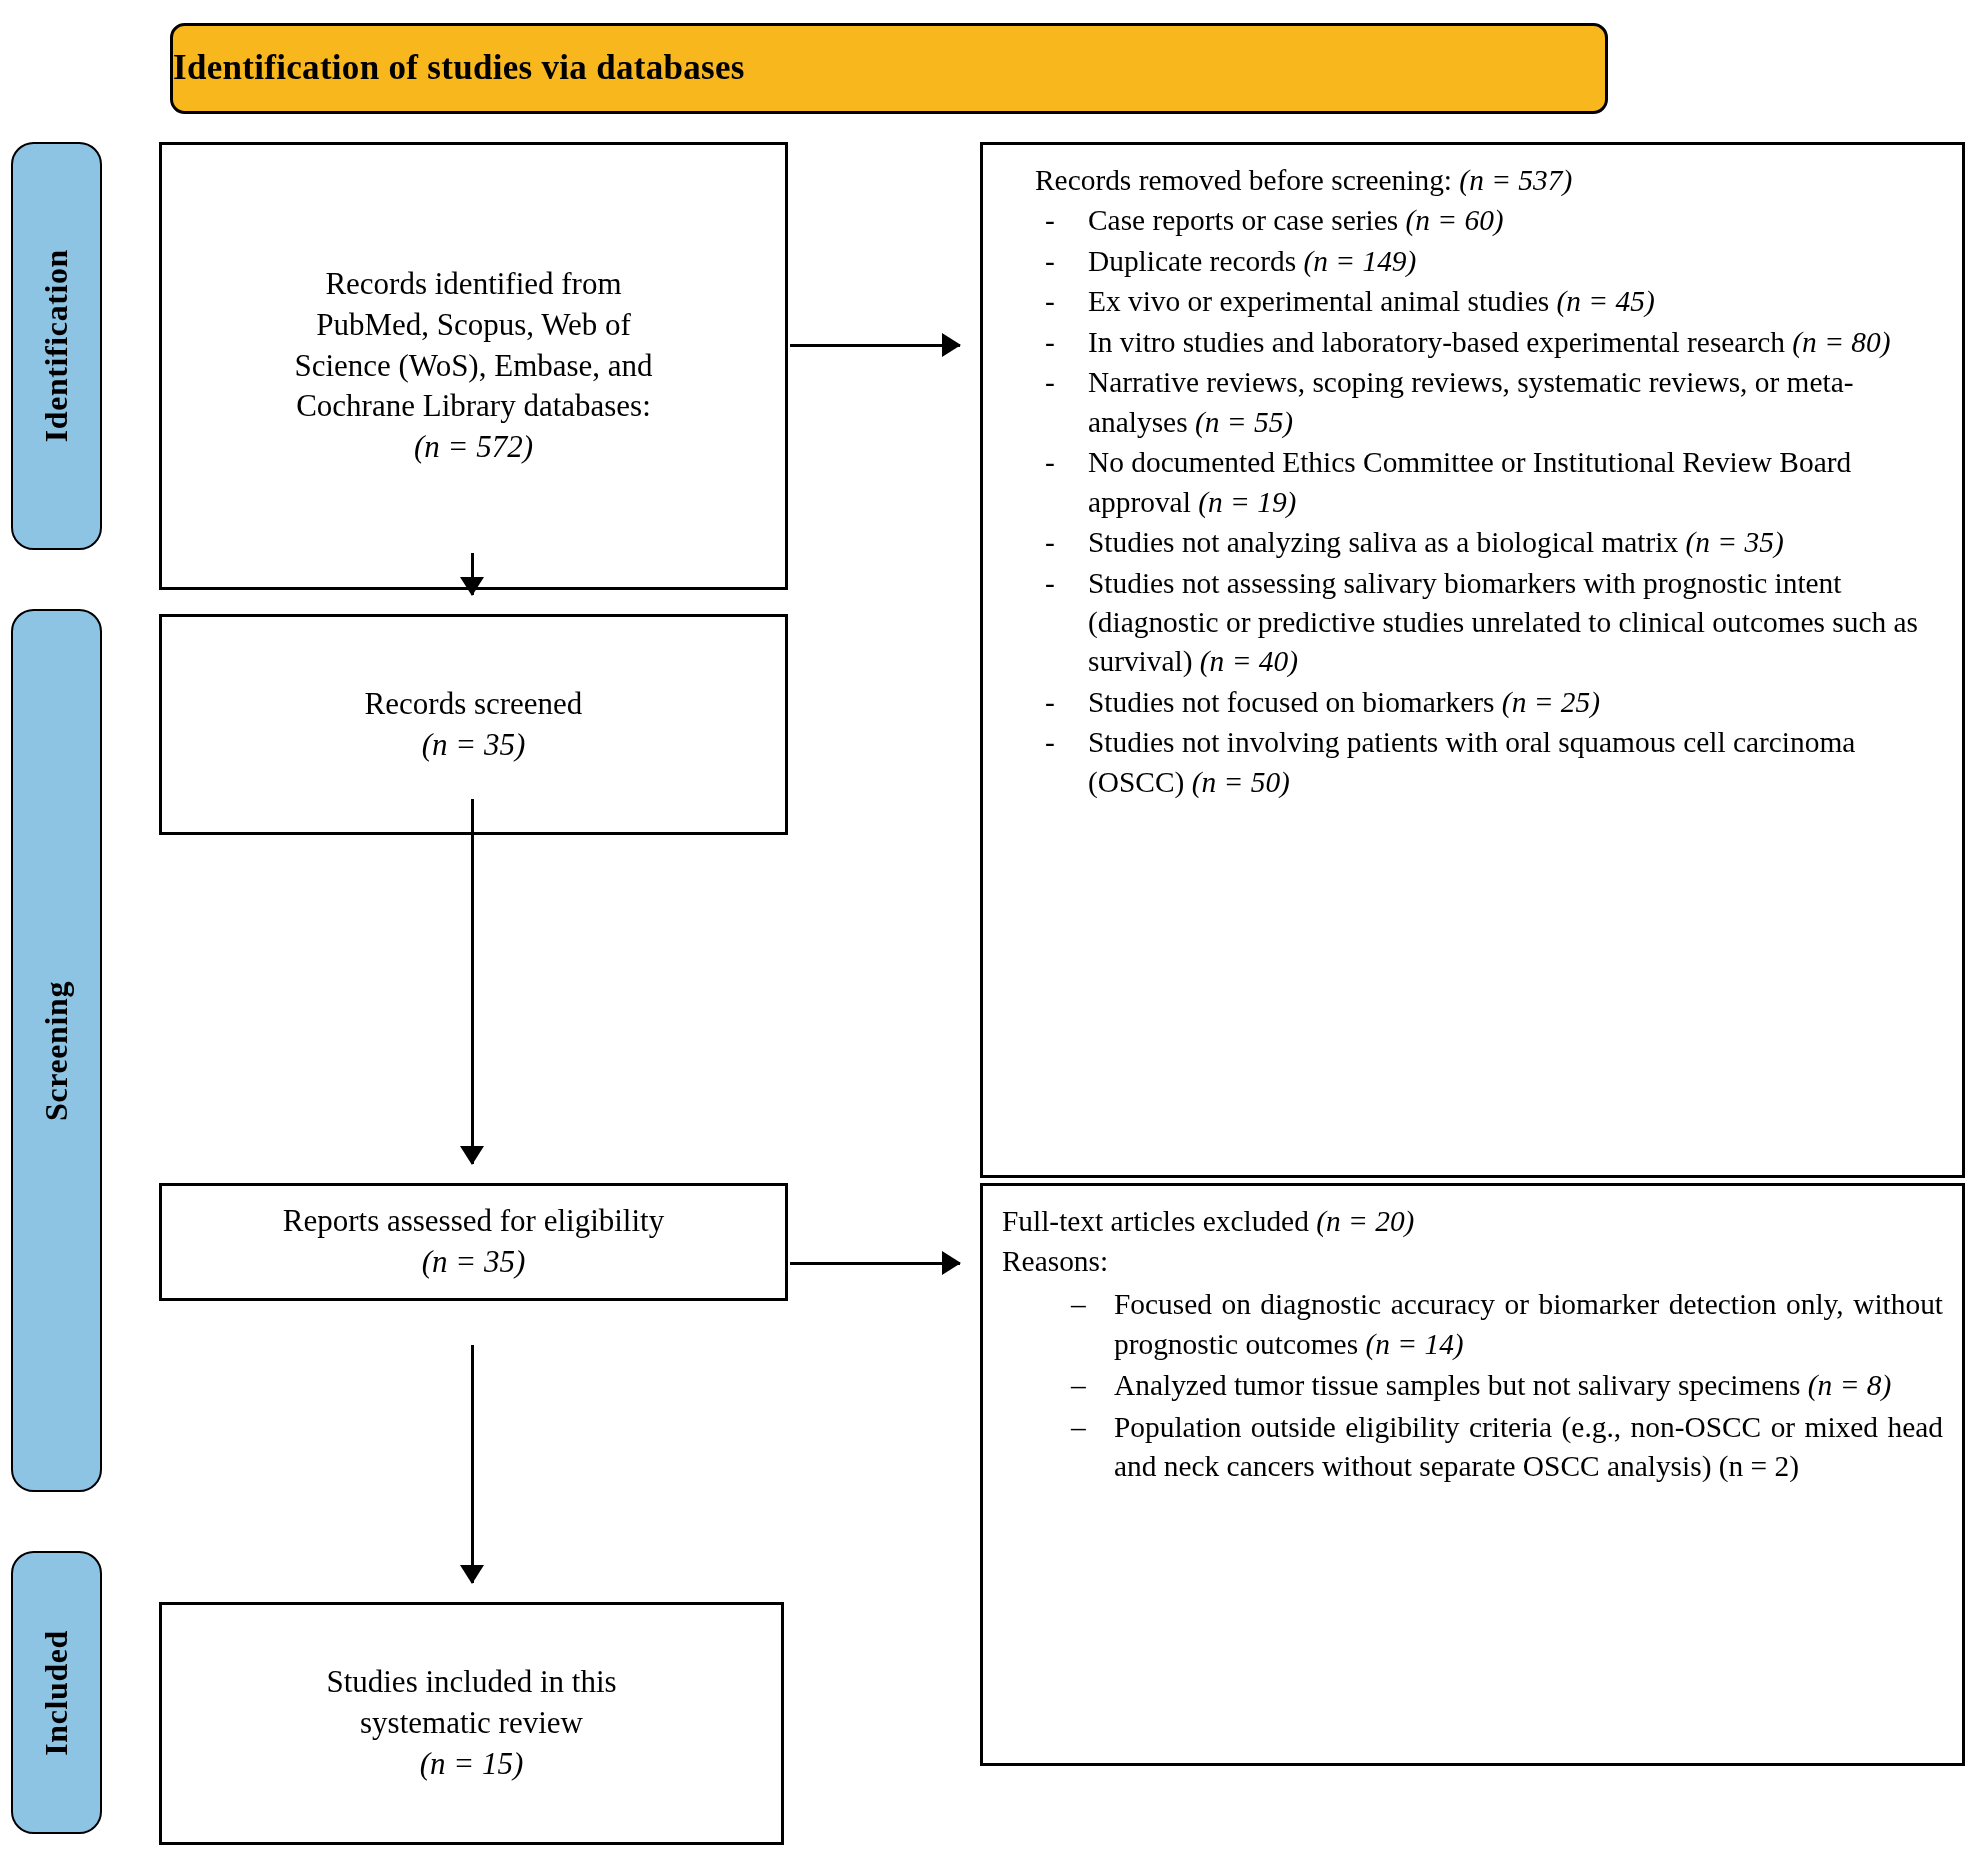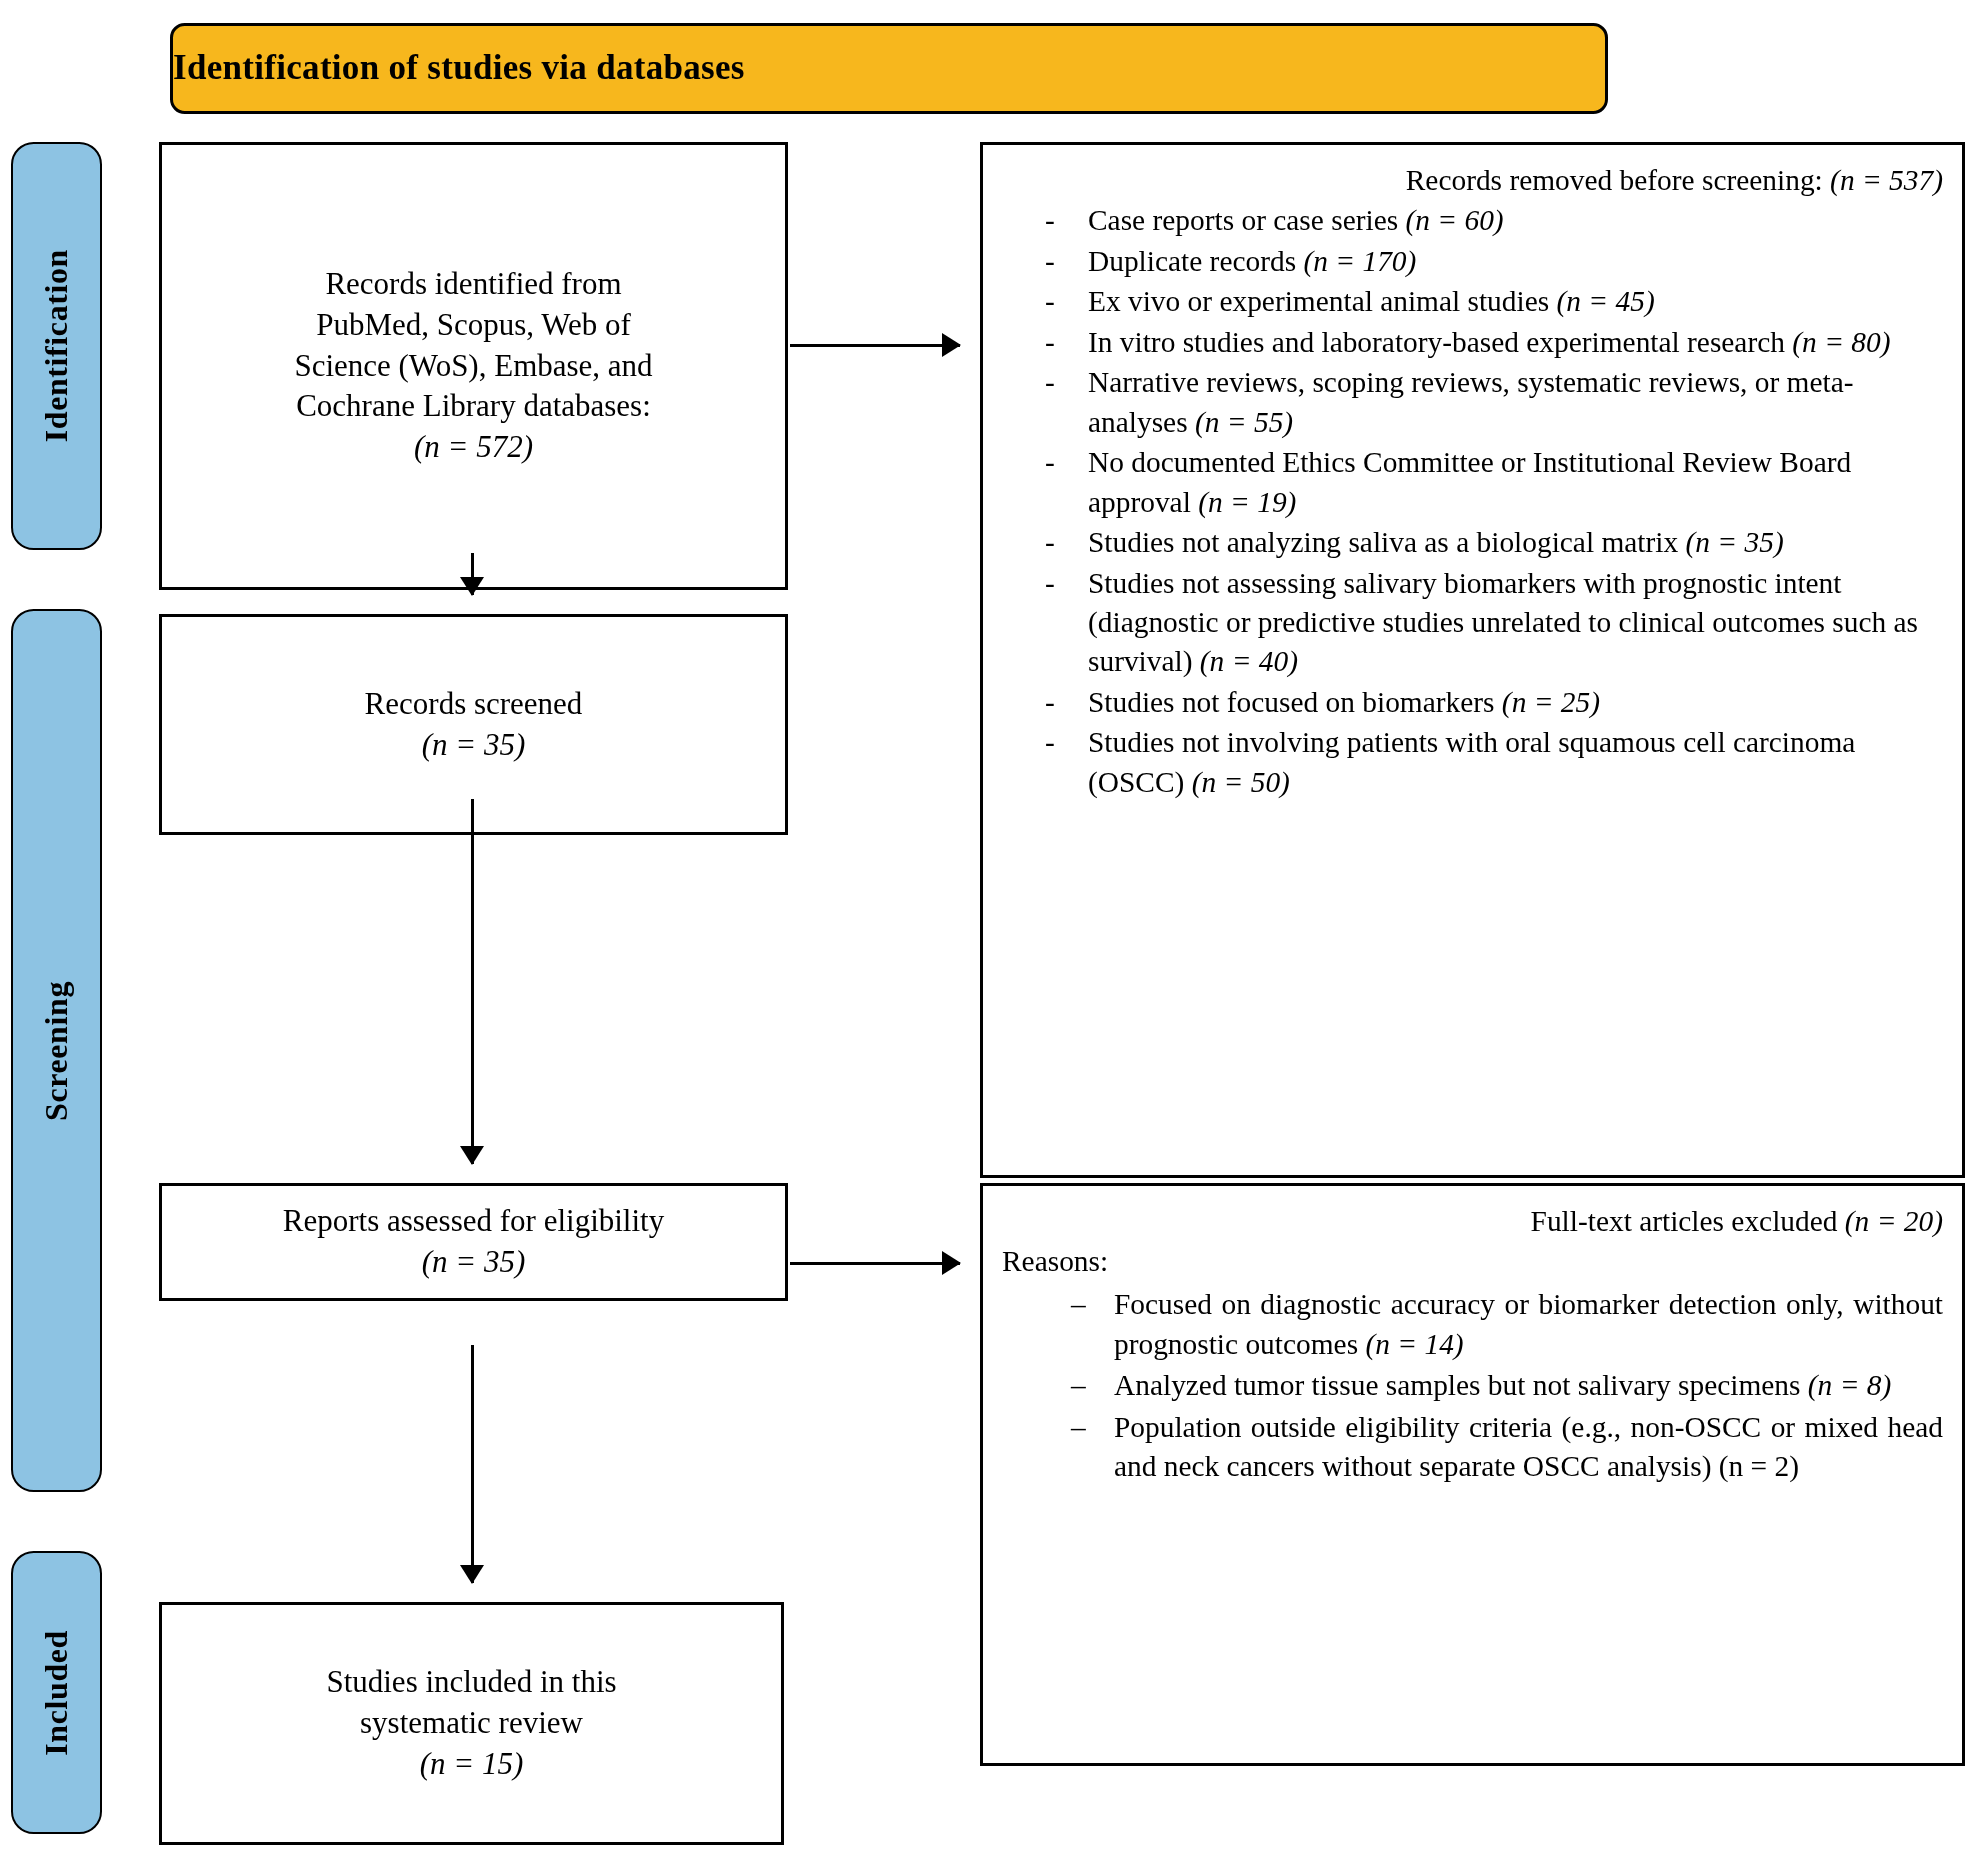--- a/index.html
+++ b/index.html
@@ -85,21 +85,20 @@
 
   #box-removed    { left: 980px; top: 142px;  width: 985px; height: 1036px; padding: 16px 19px 11.3px 19px; }
   #box-excluded   { left: 980px; top: 1183px; width: 985px; height: 583px; padding: 16px 19px 11.3px 19px; }
 
   .blk-text {
     font-size: 29.4px;
     line-height: 1.34;
   }
   .blk-title {
     margin: 0 0 1.1px 0;
-    text-align: right;
   }
   .blk-title.indent {
     padding-left: 33px;
   }
   ul.dash-list {
     list-style: none;
     margin: 0;
     padding: 0;
   }
   ul.dash-list > li {
@@ -220,21 +219,21 @@
       <div class="blk-title indent">
         <span>Records removed before screening: </span><span class="ital">(n = 537)</span>
       </div>
       <ul class="dash-list">
         <li>
           <span class="bullet">-</span>
           <span>Case reports or case series </span><span class="ital">(n = 60)</span>
         </li>
         <li>
           <span class="bullet">-</span>
-          <span>Duplicate records </span><span class="ital">(n = 170)</span>
+          <span>Duplicate records </span><span class="ital">(n = 149)</span>
         </li>
         <li>
           <span class="bullet">-</span>
           <span>Ex vivo or experimental animal studies </span><span class="ital">(n = 45)</span>
         </li>
         <li>
           <span class="bullet">-</span>
           <span>In vitro studies and laboratory-based experimental research </span><span class="ital">(n = 80)</span>
         </li>
         <li>

